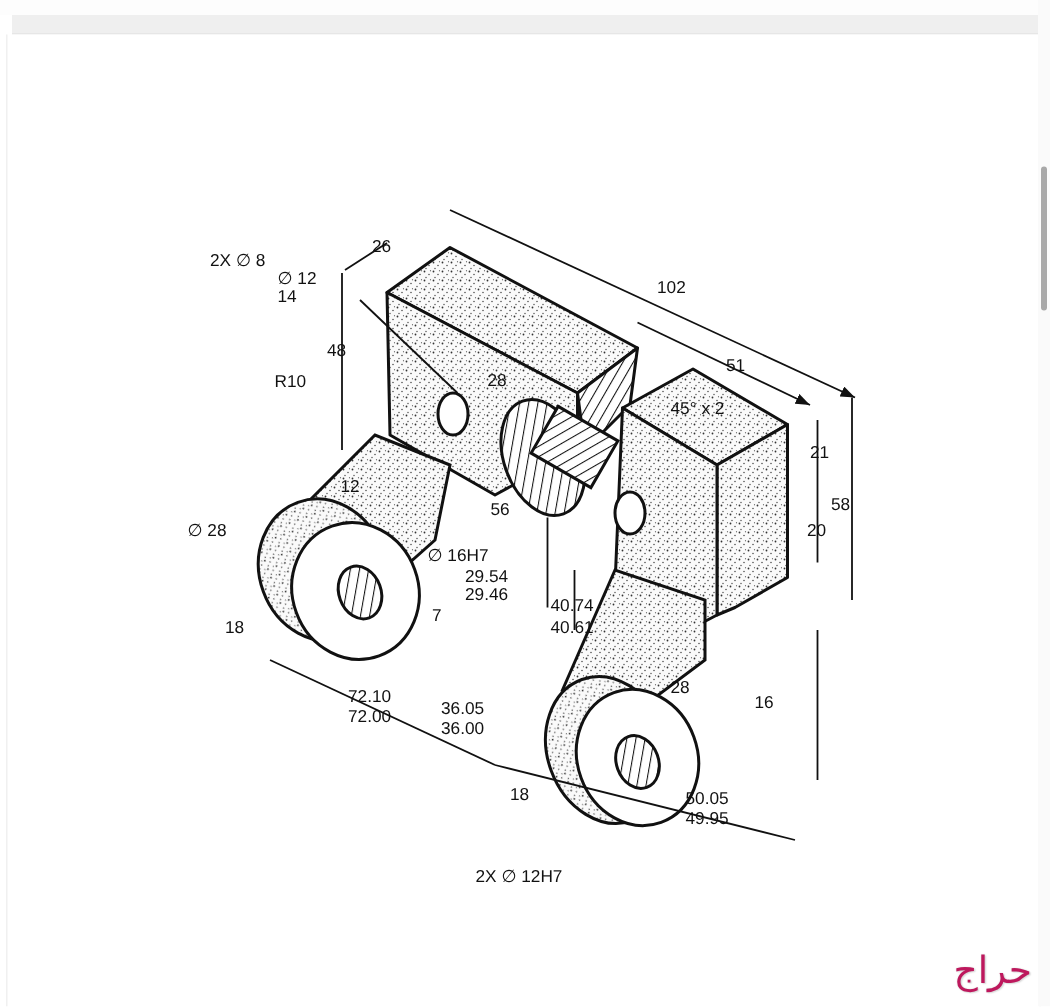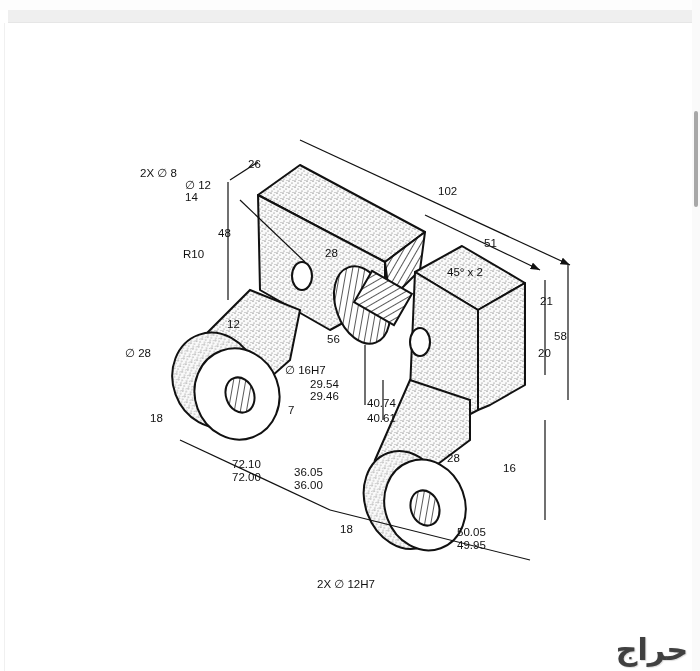--- a/index.html
+++ b/index.html
@@ -6,21 +6,21 @@
   body { width:700px; height:671px; background:#ffffff; position:relative; overflow:hidden;
          font-family:"Liberation Sans", sans-serif; }
   .topbar { position:absolute; left:0; top:0; width:700px; height:10px; background:#fdfdfd; }
   .topstrip { position:absolute; left:8px; top:10px; width:684px; height:12px; background:#efefef; border-bottom:1px solid #e6e6e6; }
   .frame { position:absolute; left:4px; top:23px; width:688px; height:648px; background:#ffffff; border-left:1px solid #f0f0f0; border-right:1px solid #eeeeee; }
   .scrollbar { position:absolute; right:0; top:0; width:8px; height:671px; background:#fafafa; }
   .scroll-thumb { position:absolute; right:2px; top:111px; width:4px; height:96px; background:#a8a8a8; border-radius:2px; }
   svg.drawing { position:absolute; left:0; top:0; }
   .dim { font-family:"Liberation Sans", sans-serif; font-size:11.5px; fill:#111; }
   .watermark { position:absolute; right:12px; top:632px; font-family:"DejaVu Sans", sans-serif;
-               font-size:30px; font-weight:bold; color:#404040;
+               font-size:25px; font-weight:normal; color:#be185d;
                text-shadow: 0 0 1px #cfcfcf, 1px 1px 1px #dcdcdc; direction:rtl; letter-spacing:1px; }
 </style>
 </head>
 <body>
 
 <div class="topbar"></div>
 <div class="topstrip"></div>
 <div class="frame"></div>
 
 <svg class="drawing" width="700" height="671" viewBox="0 0 700 671">

